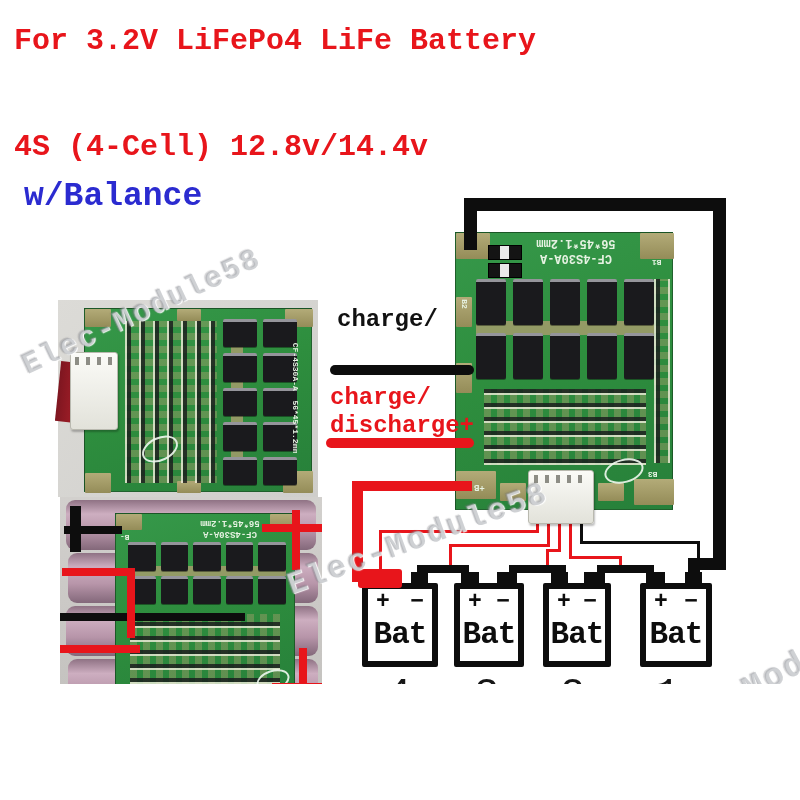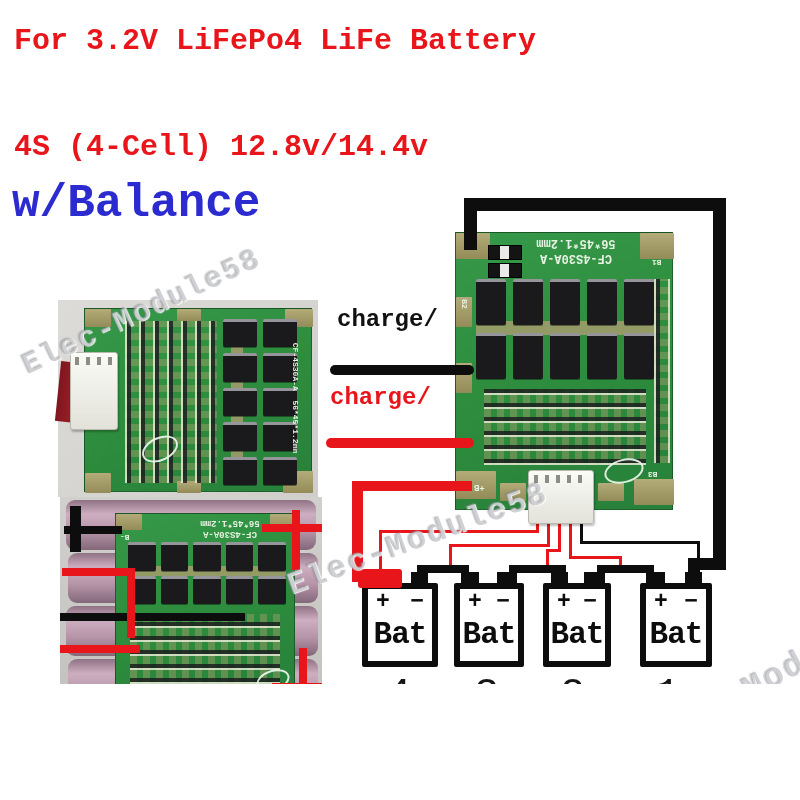--- a/index.html
+++ b/index.html
@@ -5,21 +5,21 @@
   html,body{margin:0;padding:0;background:#fff;}
   .canvas{position:relative;width:800px;height:684px;background:#ffffff;overflow:hidden;
           font-family:Liberation Mono, monospace;}
   .abs{position:absolute;}
   
   .hl{position:absolute;font-weight:700;white-space:nowrap;line-height:1.05;}
   .red{color:#e8151b;} .blue{color:#2b2bd0;}
   .h1{left:14px;top:26px;font-size:30px;}
   .h2{left:14px;top:74px;font-size:30px;}
   .h3{left:14px;top:123px;font-size:30px;margin-top:9px;}
-  .hbal{left:12px;top:180px;font-size:46px;}
+  .hbal{left:24px;top:180px;font-size:33px;}
   .hamp{left:628px;top:10px;font-size:76px;letter-spacing:1px;}
   
   .wm{position:absolute;font-weight:700;white-space:nowrap;letter-spacing:2px;z-index:9;
       color:rgba(150,155,162,.45);
       text-shadow:1px 1px 1px rgba(255,255,255,.95),-1px -1px 1px rgba(110,110,115,.30);}
   .wm1{left:24px;top:350px;font-size:30px;transform:rotate(-25deg);transform-origin:left center;}
   .wm2{left:288px;top:568px;font-size:32px;transform:rotate(-20deg);transform-origin:left center;}
   .wm3{left:646px;top:726px;font-size:34px;transform:rotate(-28deg);transform-origin:left center;}
   
   .photo{position:absolute;z-index:1;}
@@ -197,20 +197,21 @@
     <div class="logo" style="left:148px;top:226px;width:36px;height:20px;transform:rotate(-15deg);"></div>
   </div>
 
   <div class="jst" style="left:528px;top:470px;width:64px;height:52px;z-index:6;"></div>
 
   <div class="lbl" style="left:337px;top:306px;color:#111;">
     <div>charge/</div>
   </div>
   <div class="lbl red" style="left:330px;top:384px;">
     <div>charge/</div>
+    <div>discharge+</div>
   </div>
 
   <div class="wb rnd" style="left:330px;top:365px;width:144px;height:10px;"></div>
   <div class="wb" style="left:464px;top:198px;width:262px;height:13px;"></div>
   <div class="wb" style="left:464px;top:198px;width:13px;height:52px;"></div>
   <div class="wb" style="left:713px;top:198px;width:13px;height:372px;"></div>
   <div class="wb" style="left:688px;top:558px;width:38px;height:12px;z-index:6;"></div>
   <div class="wb" style="left:688px;top:558px;width:12px;height:27px;z-index:6;"></div>
 
   <div class="wr rnd" style="left:326px;top:438px;width:148px;height:10px;"></div>

